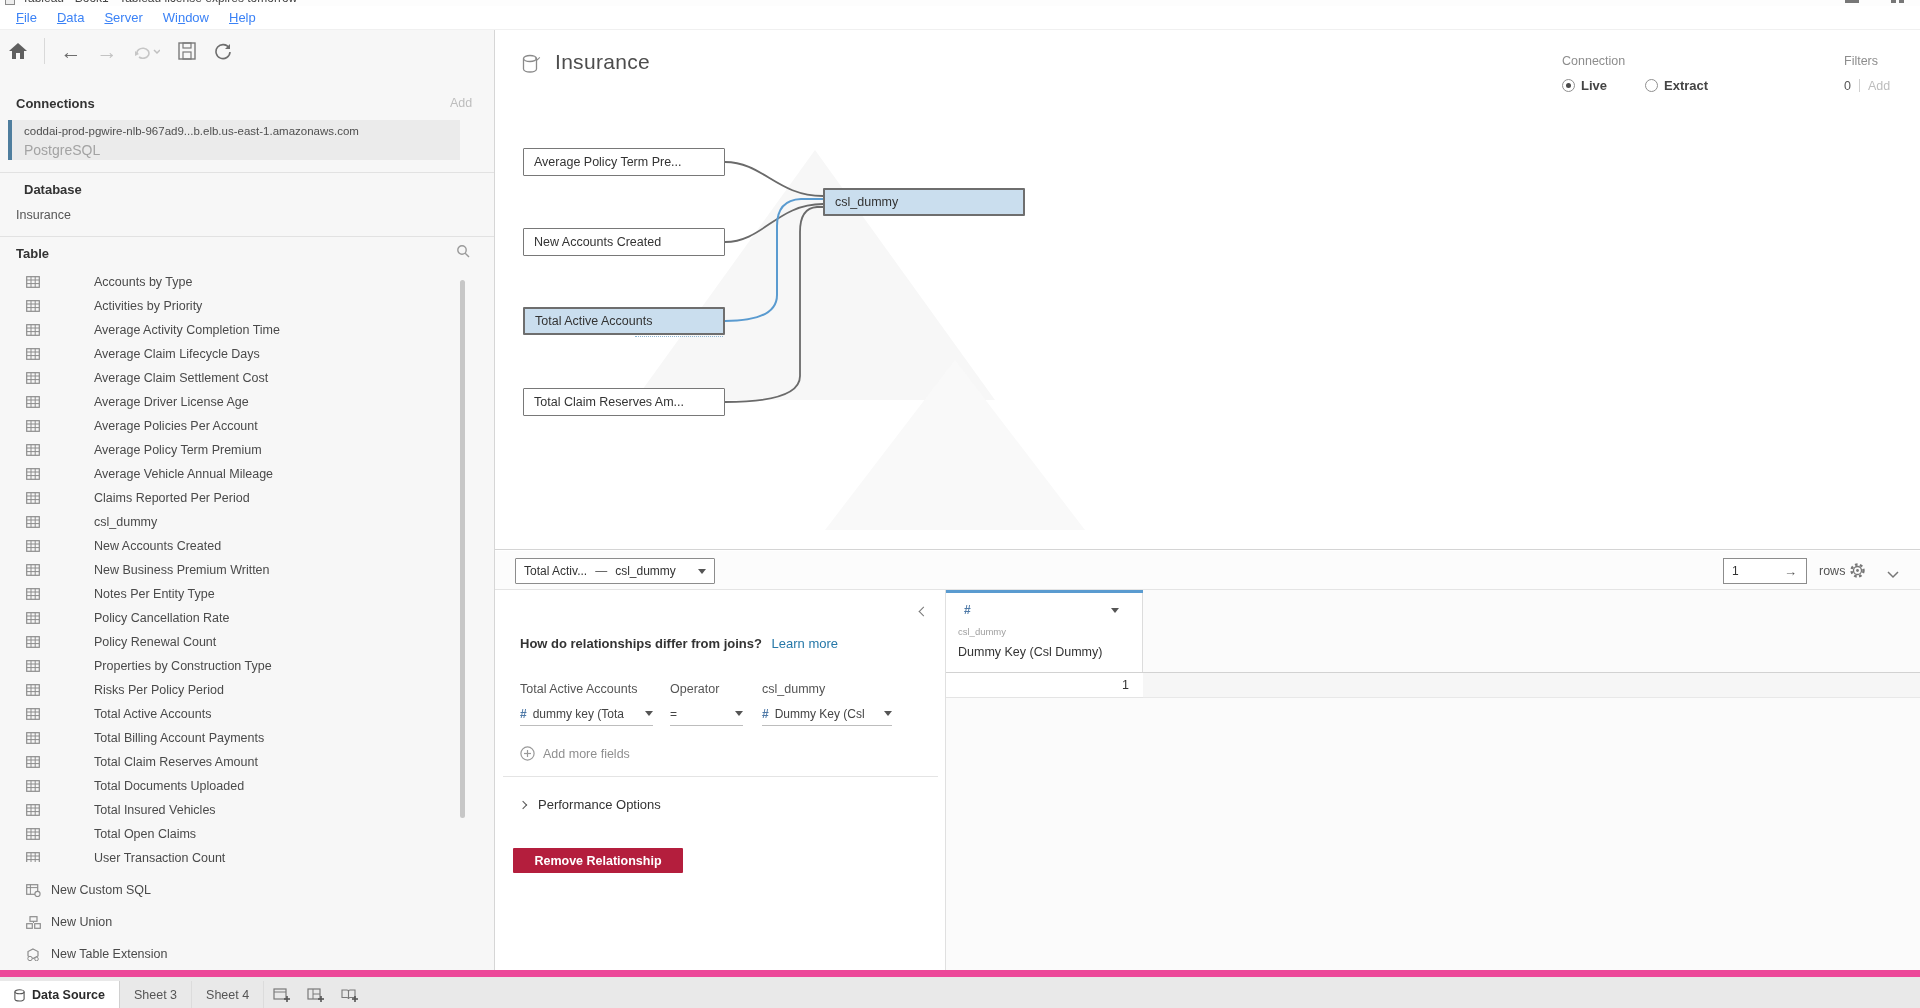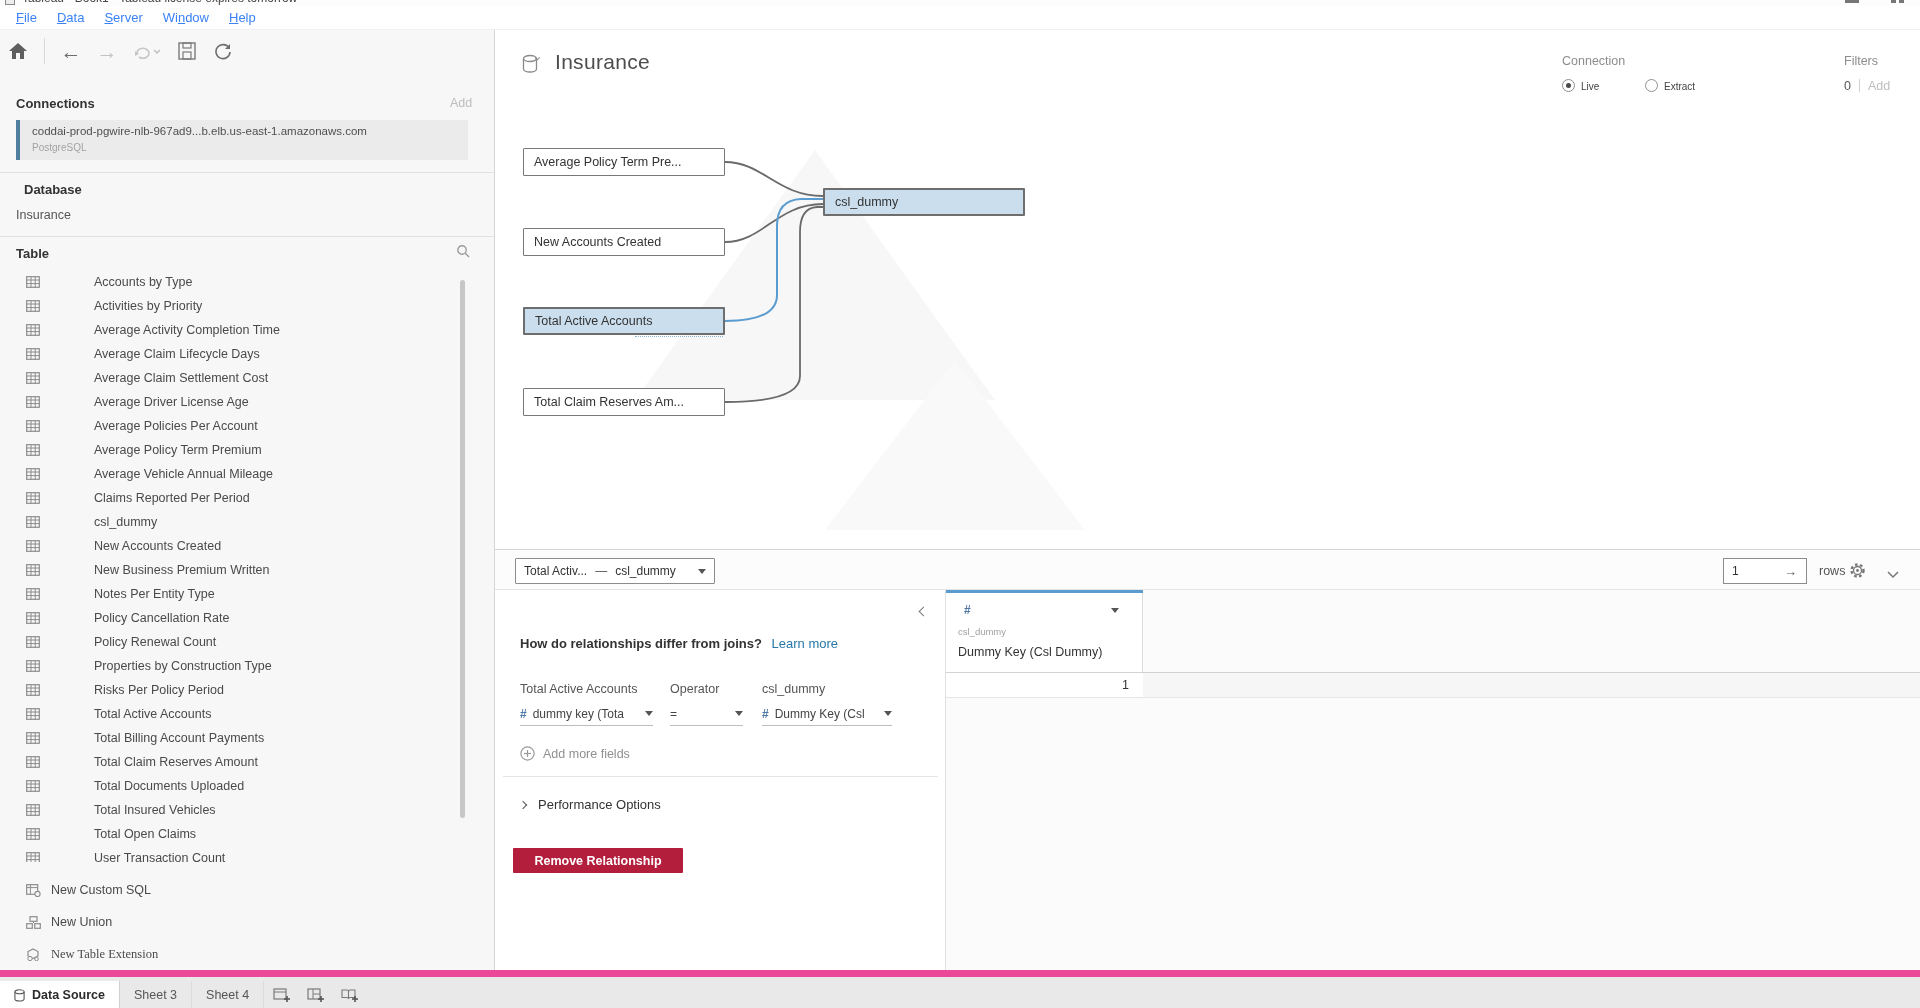--- a/index.html
+++ b/index.html
@@ -24,43 +24,43 @@
 
   .toolbar { position:absolute; left:0; top:0; width:494px; height:42px; display:flex; align-items:center; }
   .tb-icon { display:flex; align-items:center; justify-content:center; width:30px; height:30px; margin:0 3px; }
   .tb-sep { width:1px; height:26px; background:#d9d9d9; margin:0 8px; }
   .tb-arrow { font-size:21px; line-height:1; }
   .dim { color:#c3c3c3; }
   .mid { color:#6e6e6e; }
 
   .side-h { font-size:13px; font-weight:bold; color:#333; }
   .side-link { font-size:12.5px; color:#bdbdbd; }
-  .conn-item { position:absolute; left:16px; top:90px; width:452px; height:40px; background:#ebebeb; }
+  .conn-item { position:absolute; left:8px; top:90px; width:452px; height:40px; background:#ebebeb; }
   .conn-bar { position:absolute; left:0; top:0; width:4px; height:40px; background:#4f7e9e; }
   .conn-name { position:absolute; left:16px; top:5px; width:430px; font-size:11.5px; color:#4f4f4f; white-space:nowrap; overflow:hidden; }
-  .conn-type { position:absolute; left:16px; top:22px; font-size:10px; color:#a3a3a3; }
+  .conn-type { position:absolute; left:16px; top:22px; font-size:14px; color:#a3a3a3; }
   .h-div { position:absolute; left:0; width:494px; height:1px; background:#e2e2e2; }
 
   .tbl-list { position:absolute; left:0; top:240px; width:456px; height:592px; overflow:hidden; }
   .tbl-row { display:flex; align-items:center; height:24px; padding-left:26px; cursor:default;gap:44px; }
   .tbl-row svg { flex:0 0 auto; }
   .tbl-label { font-size:12.5px; color:#4a4a4a; margin-left:10px; white-space:nowrap; }
   .scroll-thumb { position:absolute; left:460px; top:250px; width:5px; height:538px; background:#c7c7c7; border-radius:3px; }
   .side-action { position:absolute; left:0; width:456px; height:24px; display:flex; align-items:center; padding-left:26px; }
 
   
   .canvas { left:495px; top:30px; width:1425px; height:520px; background:#fff; border-bottom:1px solid #d4d4d4; }
   .ds-title { position:absolute; left:60px; top:20px; font-size:21px; color:#4d4d4d; letter-spacing:.3px; }
   .node { position:absolute; width:202px; height:28px; background:#fff; border:1px solid #787878;
           font-size:12.5px; color:#333; line-height:26px; padding-left:10px; border-radius:1px; }
   .node.selected { background:#cadeee; border:2px solid #6e6e6e; line-height:24px; }
   .conn-block-label { font-size:12.5px; color:#8d8d8d; }
   .radio { display:inline-block; width:13px; height:13px; border:1px solid #8f8f8f; border-radius:50%; background:#fff; vertical-align:-2px; position:relative; }
   .radio.on::after { content:""; position:absolute; left:3px; top:3px; width:5px; height:5px; border-radius:50%; background:#4a4a4a; }
-  .radio-label { font-size:10px; color:#444; margin-left:6px; }
+  .radio-label { font-size:13px; color:#444; margin-left:6px;font-weight:bold; }
   .filters-count { font-size:12.5px; color:#555; }
   .mini-sep { display:inline-block; width:1px; height:13px; background:#d0d0d0; margin:0 8px; vertical-align:-2px; }
 
   
   .strip { left:495px; top:551px; width:1425px; height:39px; background:#fcfcfc; border-bottom:1px solid #e4e4e4; }
   .rel-select { position:absolute; left:20px; top:7px; width:200px; height:26px; background:#fff; border:1px solid #8c8c8c; border-radius:1px;
                 display:flex; align-items:center; font-size:12px; color:#333; padding:0 8px; }
   .caret-down { width:0; height:0; border-left:4px solid transparent; border-right:4px solid transparent; border-top:5px solid #555; }
   .rows-input { position:absolute; left:1228px; top:7px; width:84px; height:26px; border:1px solid #8c8c8c; background:#fff; display:flex; align-items:center; }
   .rows-input input { border:none; outline:none; width:58px; font-size:12px; padding-left:8px; font-family:"Liberation Sans",sans-serif; color:#333; }
@@ -470,21 +470,21 @@
     </div>
     <div class="side-action" style="top:880px;">
       <svg width="15" height="13" viewBox="0 0 15 13">
           <rect x="4" y="0.7" width="7" height="4.6" fill="none" stroke="#8c8c8c" stroke-width="1.2"></rect>
           <rect x="0.7" y="7.7" width="5.6" height="4.6" fill="none" stroke="#8c8c8c" stroke-width="1.2"></rect>
           <rect x="8.7" y="7.7" width="5.6" height="4.6" fill="none" stroke="#8c8c8c" stroke-width="1.2"></rect>
           <line x1="7.5" y1="5.3" x2="7.5" y2="7" stroke="#8c8c8c" stroke-width="1"></line>
         </svg>
       <span class="tbl-label">New Union</span>
     </div>
-    <div class="side-action" style="top:912px;font-family:Liberation Serif, serif;">
+    <div class="side-action" style="top:912px;">
       <svg width="15" height="13" viewBox="0 0 15 13">
           <path d="M7 1 L12 3.5 V8 L7 10.5 L2 8 V3.5 Z" fill="none" stroke="#8c8c8c" stroke-width="1.2"></path>
           <circle cx="4" cy="10.5" r="2.2" fill="#f7f7f7" stroke="#8c8c8c" stroke-width="1"></circle>
           <circle cx="10.5" cy="11" r="1.8" fill="#f7f7f7" stroke="#8c8c8c" stroke-width="1"></circle>
         </svg>
       <span class="tbl-label">New Table Extension</span>
     </div>
   </div>
   <div class="abs v-divider"></div>
 

